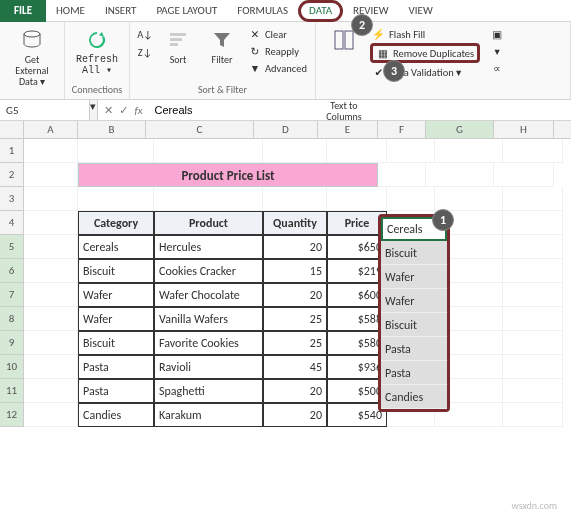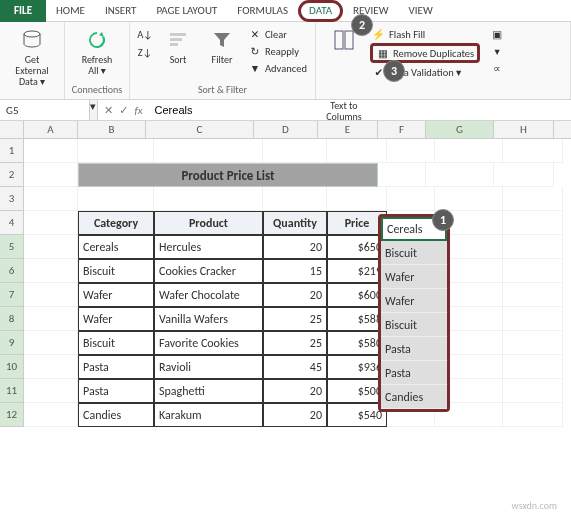--- a/index.html
+++ b/index.html
@@ -39,21 +39,21 @@
 .ch { border-right: 1px solid #ccc; text-align: center; font-size: 11px; color:#555; line-height:18px; }
 .ch-A{width:54px;} .ch-B{width:68px;} .ch-C{width:108px;} .ch-D{width:64px;} .ch-E{width:60px;} .ch-F{width:48px;} .ch-G{width:68px; background:#d6e9d6;} .ch-H{width:60px;}
 .rows { }
 .grow { display: flex; height: 24px; }
 .rh { width: 24px; background:#f3f3f3; border-right:1px solid #ccc; border-bottom:1px solid #ccc; text-align:center; font-size:11px; color:#555; line-height:24px;}
 .rh.sel { background:#d6e9d6; }
 .gc { border-right: 1px solid #f0f0f0; border-bottom: 1px solid #f0f0f0; padding: 0 4px; display:flex; align-items:center; font-size: 12px; overflow:hidden;}
 .gc-A{width:54px;} .gc-B{width:76px;} .gc-C{width:109px;} .gc-D{width:64px;} .gc-E{width:60px;} .gc-F{width:48px;} .gc-G{width:68px;} .gc-H{width:60px;}
 
 
-.title-cell { background: #a3a3a3; font-weight: bold; font-size: 13px; justify-content:center; border:1px solid #bcc; }
+.title-cell { background: #f9a8d4; font-weight: bold; font-size: 13px; justify-content:center; border:1px solid #bcc; }
 .thead { background: #eef2f6; font-weight: bold; border: 1px solid #333; justify-content:center;}
 .tcell { border: 1px solid #333; background:#fff;}
 .num { justify-content: flex-end; padding-left: 44px; }
 .price .dollar { margin-right: auto; }
 
 
 .gsel-container { position:absolute; left: 378px; top: 93px; width: 72px; border: 3px solid #792b2e; border-radius: 4px; background: rgba(0,0,0,0); pointer-events:none;}
 .gsel { display:block; width:100%; height:24px; line-height:24px; padding-left:4px; font-size:12px; background:#dedede; border-bottom:1px solid #eee;}
 .gsel.first { background:#fff; border:2px solid #217346; height:24px; line-height:20px;}
 
@@ -90,21 +90,21 @@
     </div>
   </div>
   <div class="ribbon-group">
     <div class="group-body">
       <div class="big-btn">
         <span class="icon">
             <svg width="22" height="22">
               <path d="M11 3a8 8 0 1 0 7 4l-2 1a6 6 0 1 1-5-3V3z M16 3l2 5-5-2z" fill="#2b7"></path>
             </svg>
           </span>
-        <span style="white-space:pre-line;">Refresh
+        <span style="white-space:pre-line;font-family:Liberation Mono, monospace;">Refresh
 All ▾</span>
       </div>
     </div>
     <div class="group-label">Connections</div>
   </div>
   <div class="ribbon-group">
     <div class="group-body">
       <div class="stack" style="gap:2px;">
         <div class="small-row">
             <span class="mini-icon">A↓</span>

